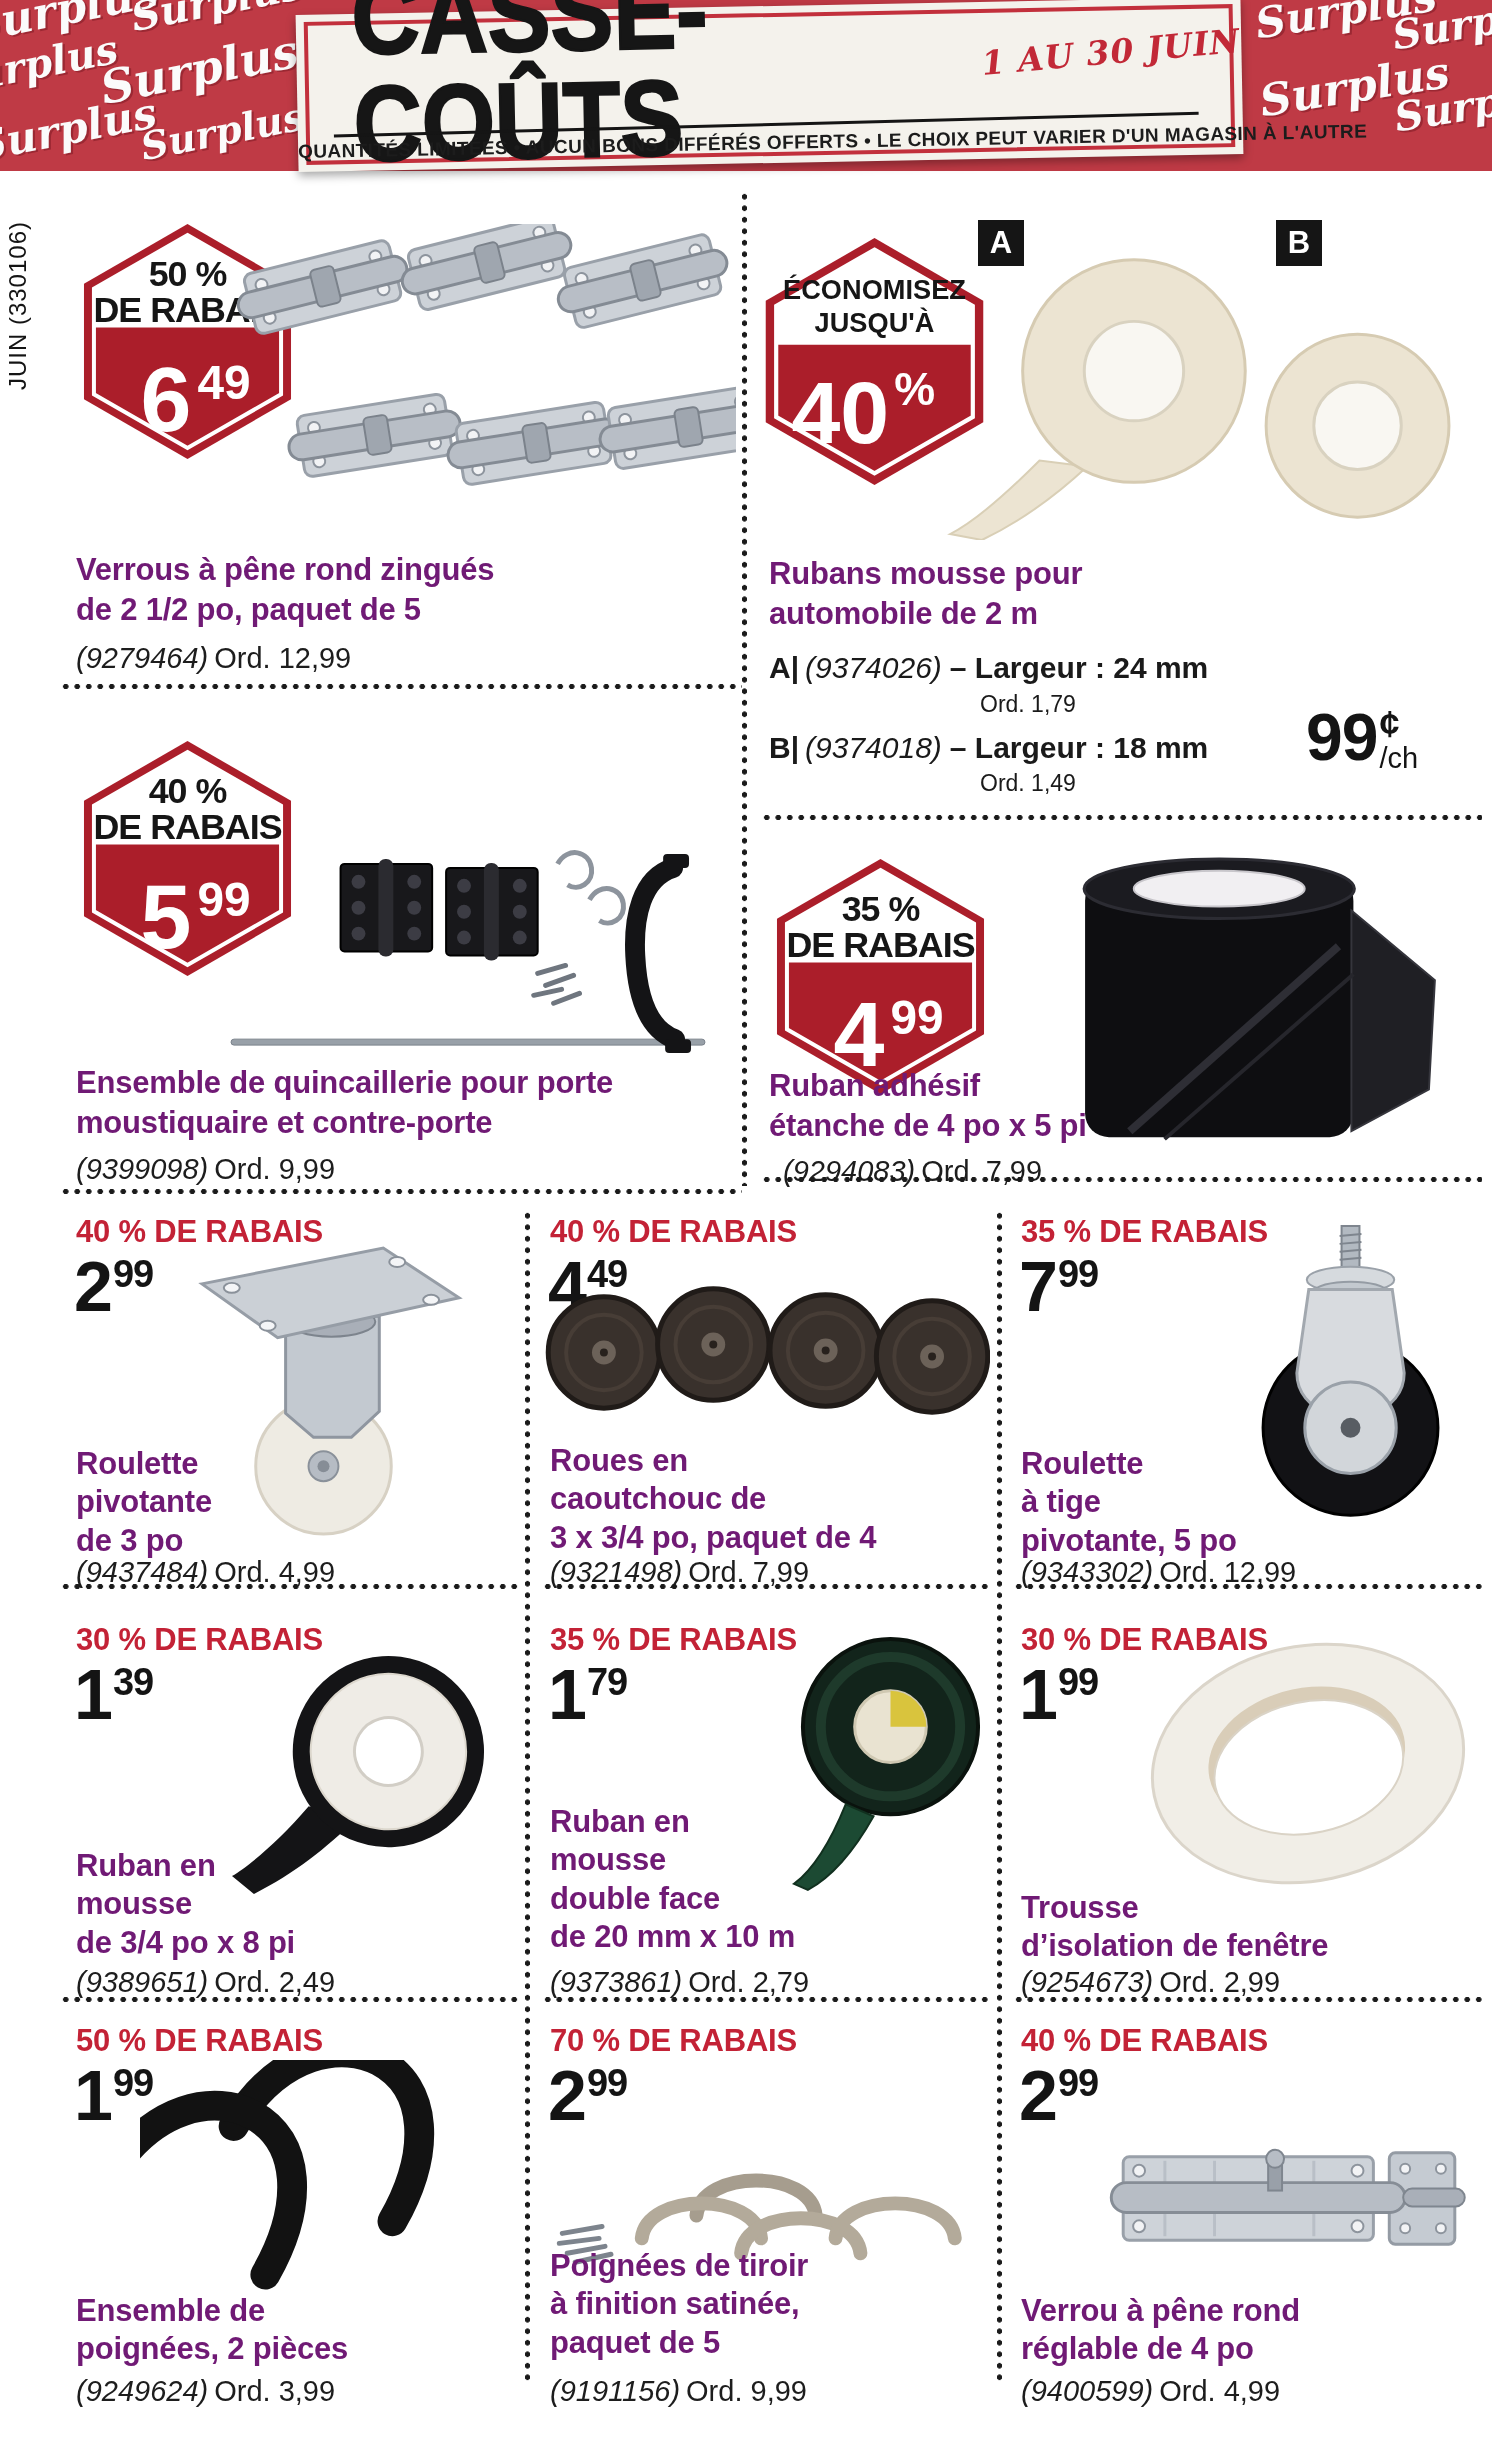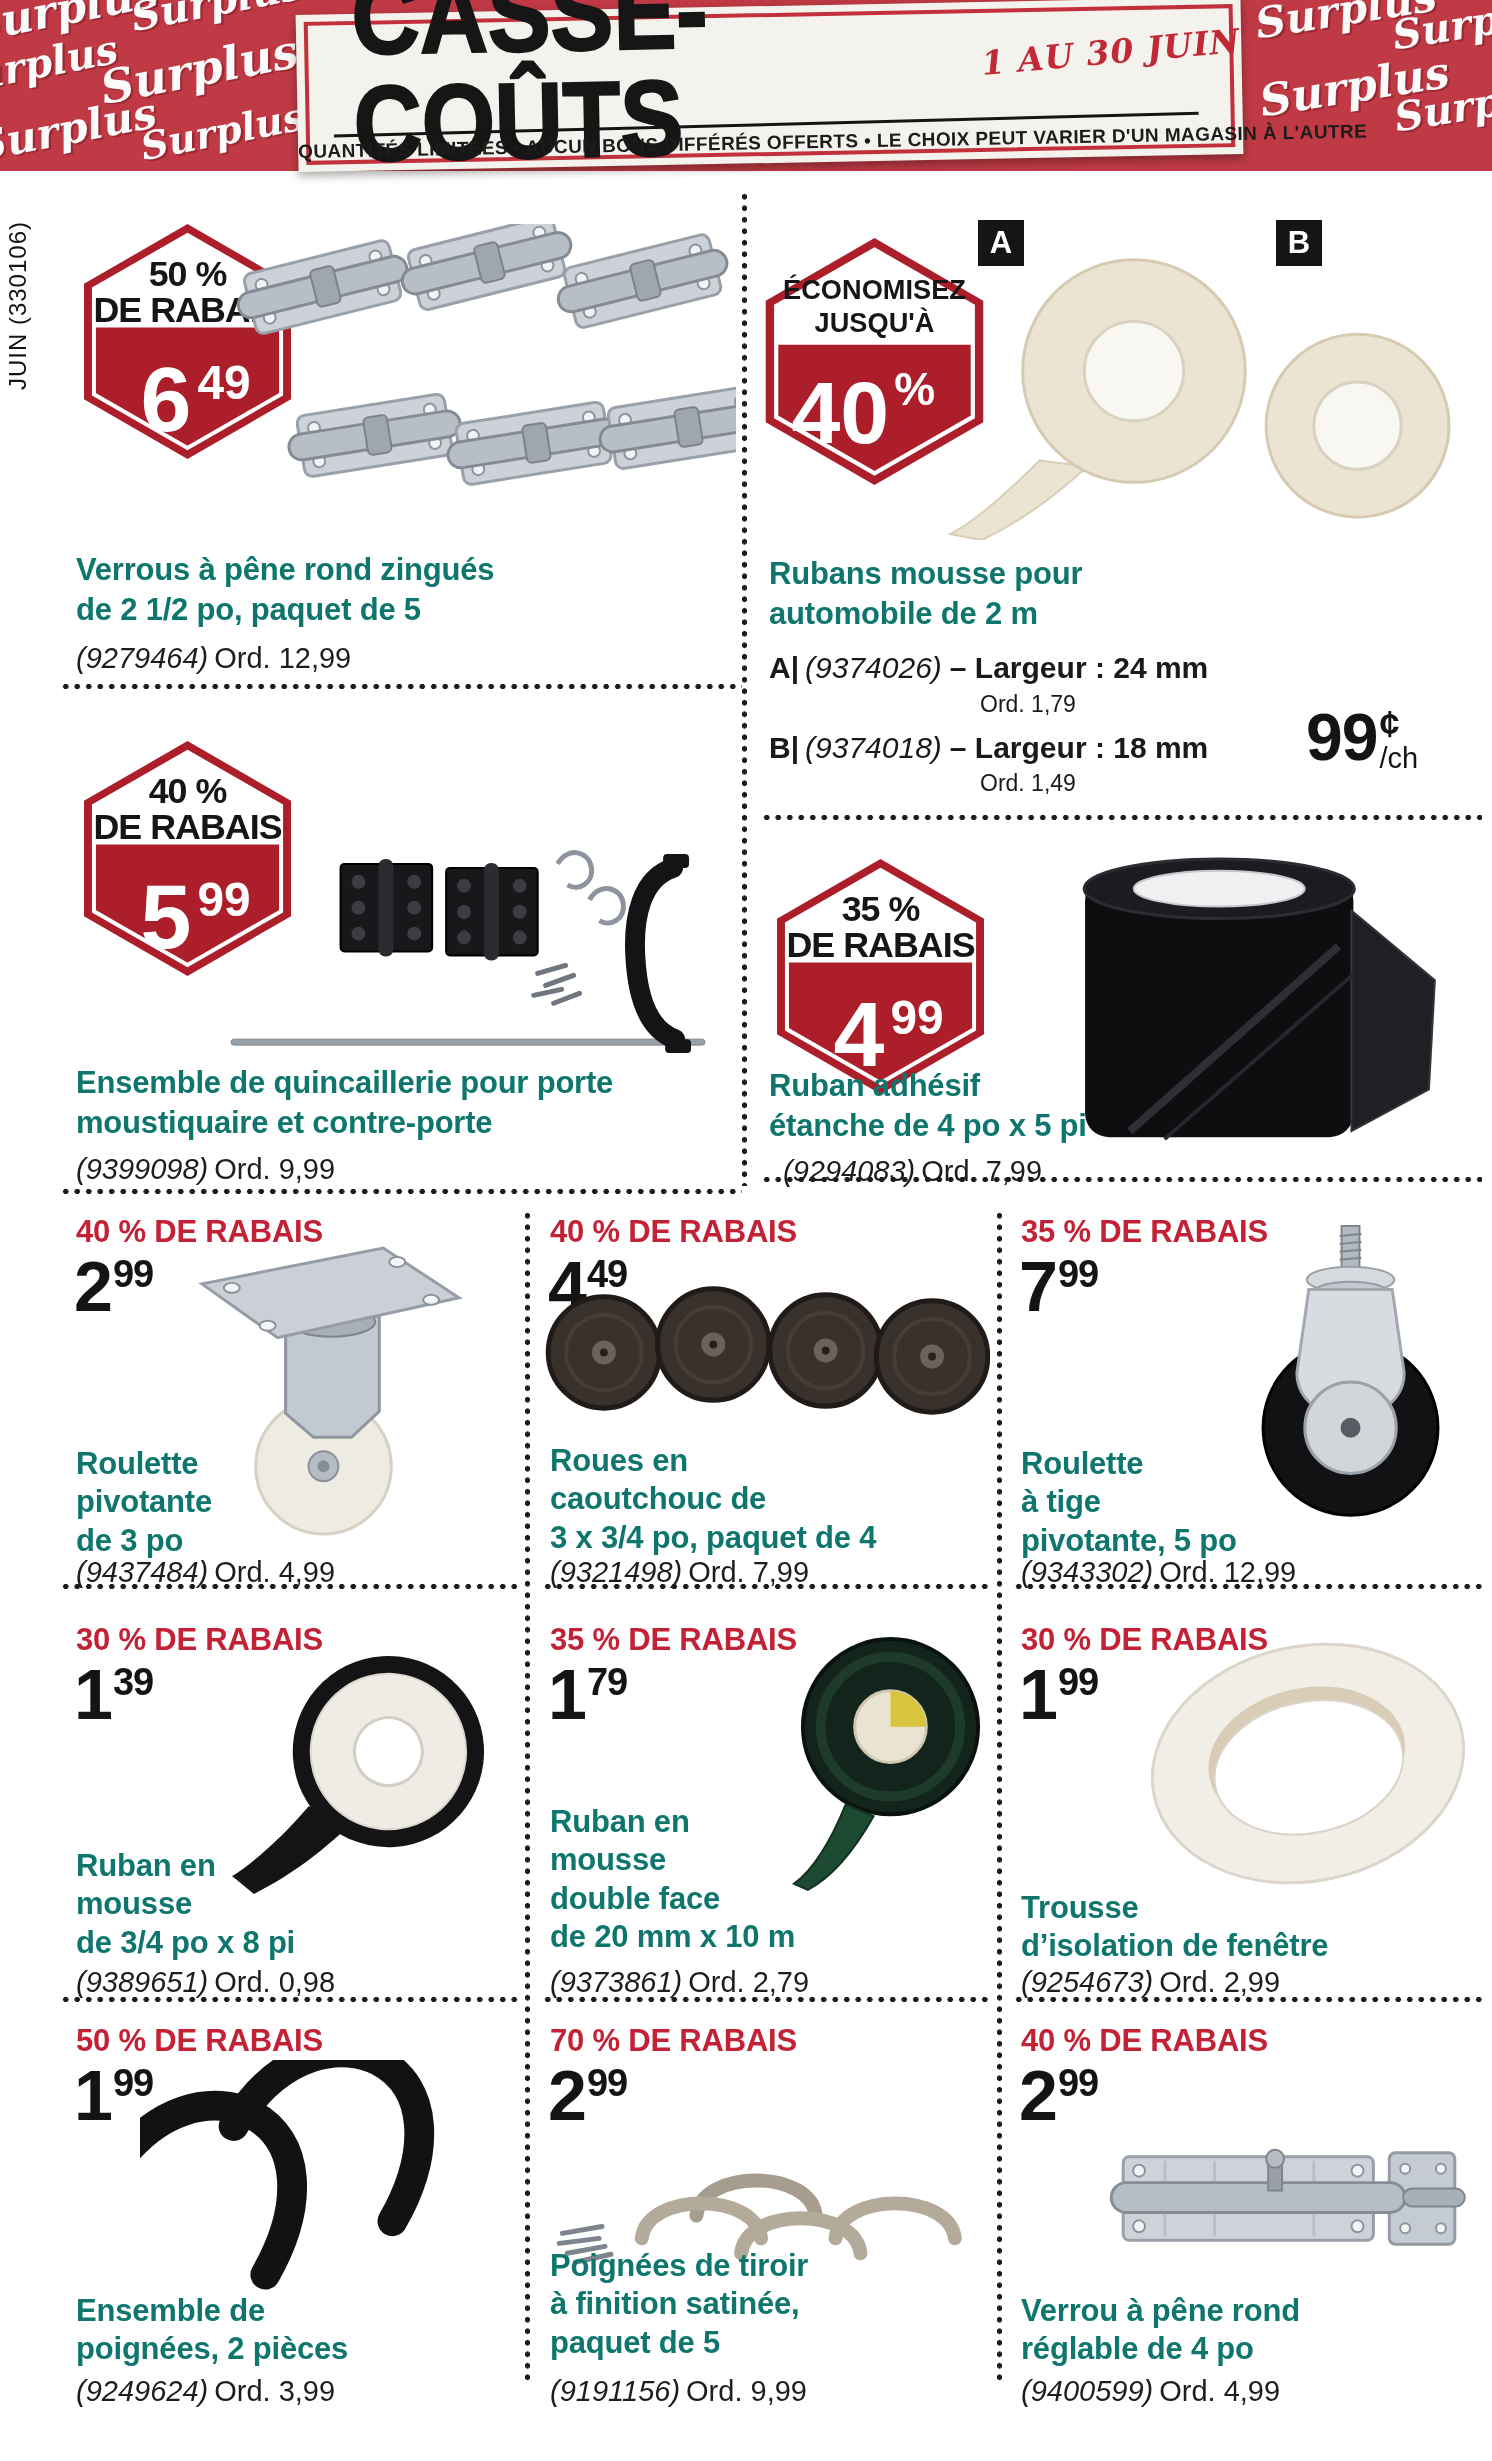--- a/index.html
+++ b/index.html
@@ -27,21 +27,21 @@
   .month-code{position:absolute;left:4px;top:221px;writing-mode:vertical-rl;transform:rotate(180deg);
               font-size:24px;letter-spacing:1px;color:#141414;}
 
   
   .dots-h{position:absolute;height:7px;background-image:radial-gradient(circle,#1a1a1a 2.4px,rgba(26,26,26,0) 3px);
           background-size:11.5px 7px;background-repeat:repeat-x;background-position:left center;}
   .dots-v{position:absolute;width:7px;background-image:radial-gradient(circle,#1a1a1a 2.4px,rgba(26,26,26,0) 3px);
           background-size:7px 11.5px;background-repeat:repeat-y;background-position:center top;}
 
   
-  .pname{font-weight:700;font-size:31px;line-height:1.3;color:#0f766e;letter-spacing:-0.2px;white-space:nowrap;}
+  .pname{font-weight:700;font-size:31px;line-height:1.3;color:#701a75;letter-spacing:-0.2px;white-space:nowrap;}
   .pname.tight{line-height:1.24;}
   .skuline{font-size:29px;color:#1d1d1d;white-space:nowrap;}
   .skuline .sku{font-style:italic;}
   .skuline .ord{margin-left:6px;}
   .redhead{font-size:31px;font-weight:800;color:#c32236;letter-spacing:-0.2px;white-space:nowrap;}
   .bigprice{line-height:1;white-space:nowrap;color:#141414;font-weight:800;letter-spacing:-1px;}
   .bigprice .d{font-size:70px;}
   .bigprice .c{font-size:38px;position:relative;top:-24px;margin-left:1px;}
 
   .unit{display:flex;align-items:flex-start;color:#141414;white-space:nowrap;}
@@ -358,21 +358,21 @@
         <circle r="78" fill="#efece6" stroke="#dcd7cd" stroke-width="2"></circle>
         <circle r="34" fill="#ffffff" stroke="#d2cec6" stroke-width="3"></circle>
       </g>
     </svg>
     <div class="abs pname tight" style="left:16px;top:251px">
       <div>Ruban en</div>
       <div>mousse</div>
       <div>de 3/4 po x 8 pi</div>
     </div>
     <div class="abs skuline" style="left:16px;top:370px">
-      <span class="sku">(9389651)</span><span class="ord">Ord. 0,98</span>
+      <span class="sku">(9389651)</span><span class="ord">Ord. 2,49</span>
     </div>
     <div class="dots-h" style="left:0;right:0;bottom:2px"></div>
   </section>
 
   <section class="cell" style="left:542px;top:1596px;width:448px;height:409px">
     <div class="abs redhead" style="left:8px;top:26px">35 % DE RABAIS</div>
     <div class="abs bigprice" style="left:6px;top:64px">
       <span class="d">1</span><span class="c">79</span>
     </div>
     <svg class="abs" style="left:244px;top:31px" width="204" height="264" viewBox="0 0 205 265">

